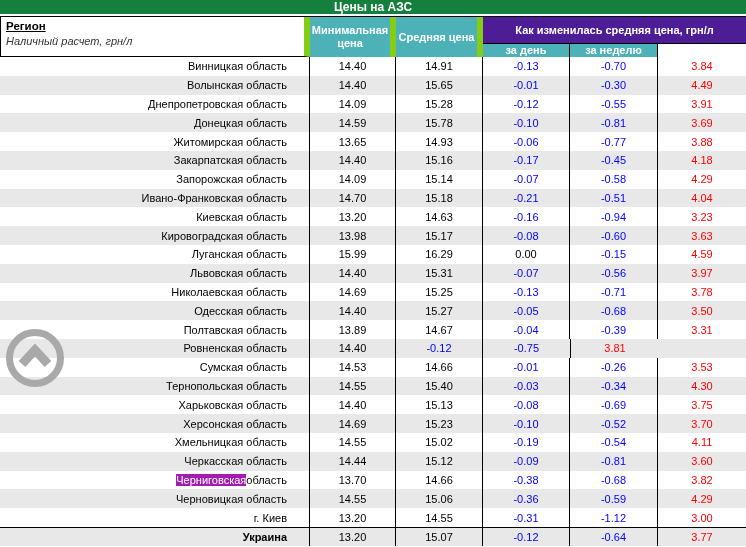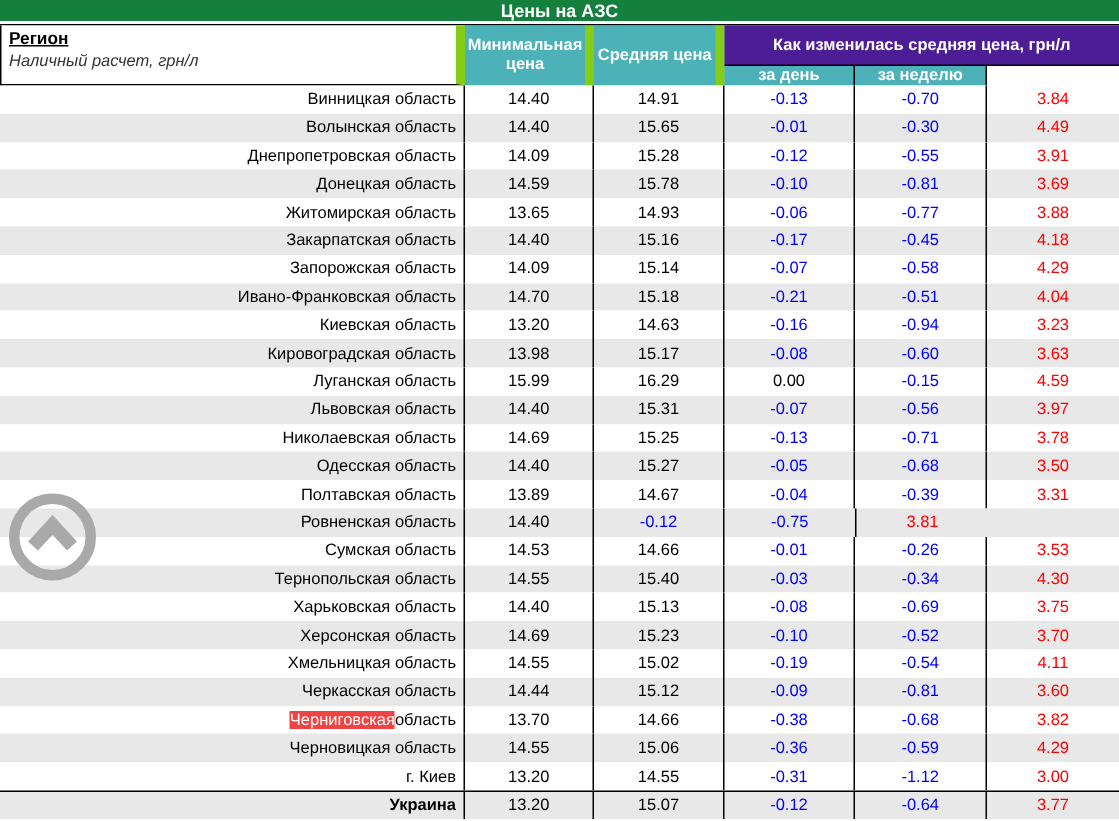--- a/index.html
+++ b/index.html
@@ -43,31 +43,31 @@
 
   
   .rows { display:flex; flex-direction:column; }
   .row { display:flex; height:18.81px; flex:none; font-size:11px; color:#000; background:#fff; }
   .row.stripe { background:#E8E8E8; }
   .row.total { border-top:1px solid #000; box-sizing:border-box; }
   .cell {
     box-sizing:border-box; height:100%; display:flex; align-items:center;
     justify-content:center; border-right:1px solid #000;
   }
-  .cell.region { width:310px; justify-content:flex-end; padding-right:5px; }
+  .cell.region { width:310px; justify-content:flex-end; padding-right:22px; }
   .cell.min   { width:86px; }
   .cell.avg   { width:87px; }
   .cell.day   { width:87px; }
   .cell.week  { width:88px; }
   .cell.month { width:88px; border-right:none; }
   .neg  { color:#0000FF; }
   .pos  { color:#FF0000; }
   .zero { color:#000; }
   .bold { font-weight:bold; }
-  .hl { background:#ef4444; color:#fff; }
+  .hl { background:#a21caf; color:#fff; }
 
   
   .scrolltop {
     position:absolute; left:6px; top:329px; width:44px; height:44px;
     border:7px solid #A9A9A9; border-radius:50%; background:transparent; cursor:pointer;
   }
   .scrolltop svg { display:block; width:44px; height:44px; }
 </style>
 </head>
 <body>

